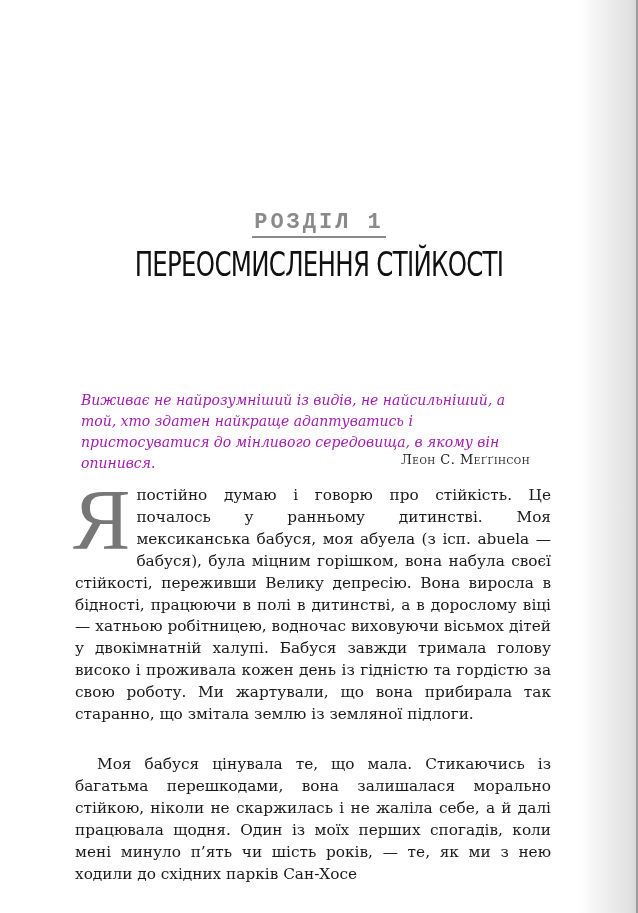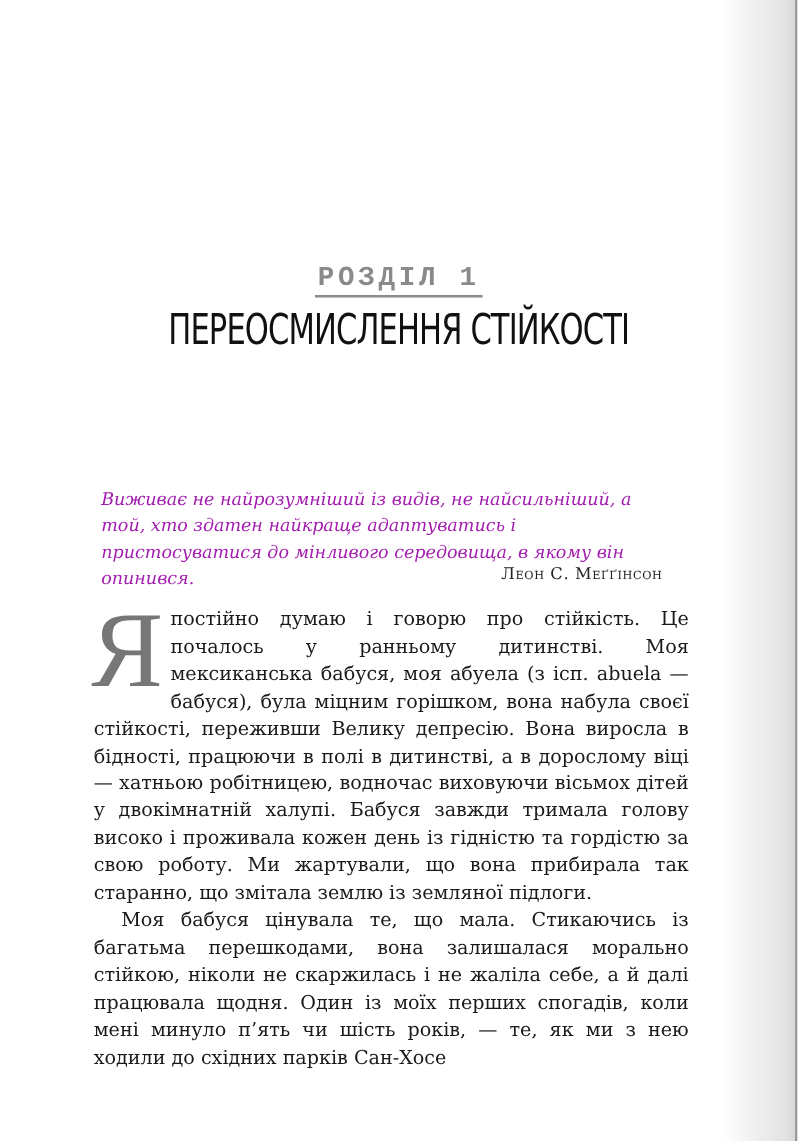--- a/index.html
+++ b/index.html
@@ -37,21 +37,21 @@
     position:absolute; top:452px; left:95px; width:435px; text-align:right;
     font-family:"DejaVu Serif", serif; font-size:13px; color:#222;
     font-variant:small-caps; letter-spacing:0.5px;
   }
   .body-text {
     position:absolute; top:485px; left:75px; width:476px;
     font-family:"DejaVu Serif", serif; font-size:15.3px; line-height:21.9px;
     color:#1a1a1a; text-align:justify;
   }
   .body-text p { margin:0; }
-  .body-text p.indent { text-indent:22px; }
+  .body-text p.indent { text-indent:22px;margin-top:28px; }
   .drop-cap {
     float:left; font-family:"Liberation Serif", serif; font-size:86px;
     line-height:62px; color:#777; margin:4px 6px 0 -2px; height:64px;
   }
   .it { }
 </style>
 </head>
 <body>
 
 <div class="page-shadow"></div>

